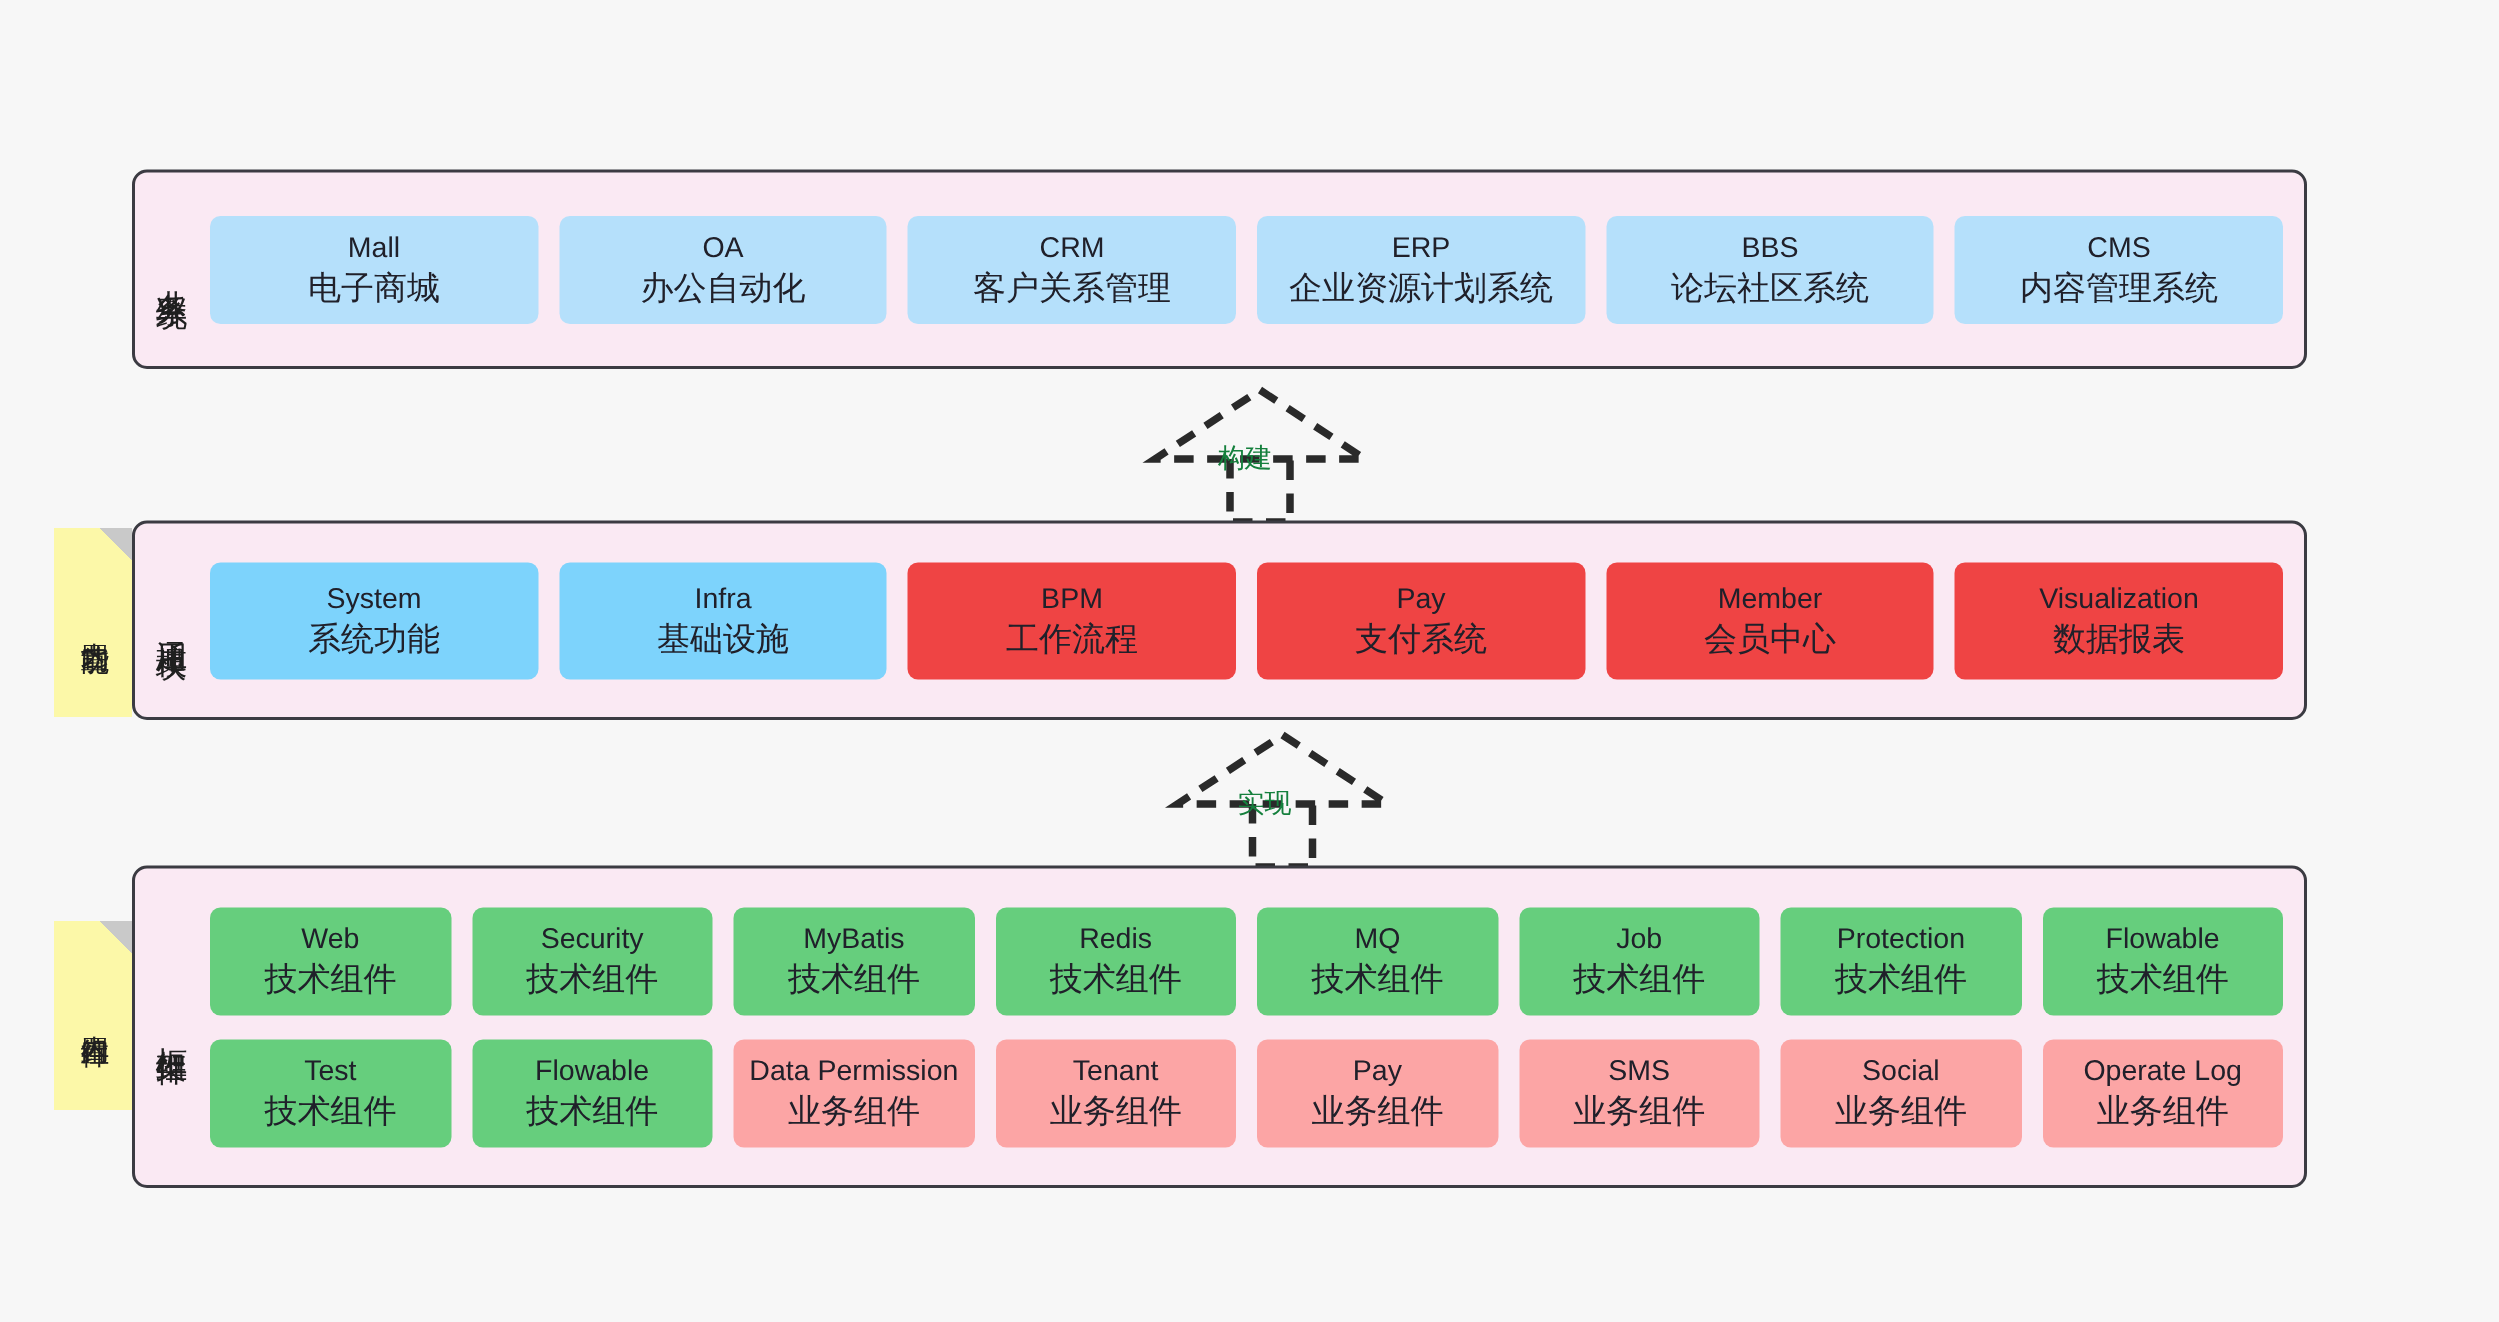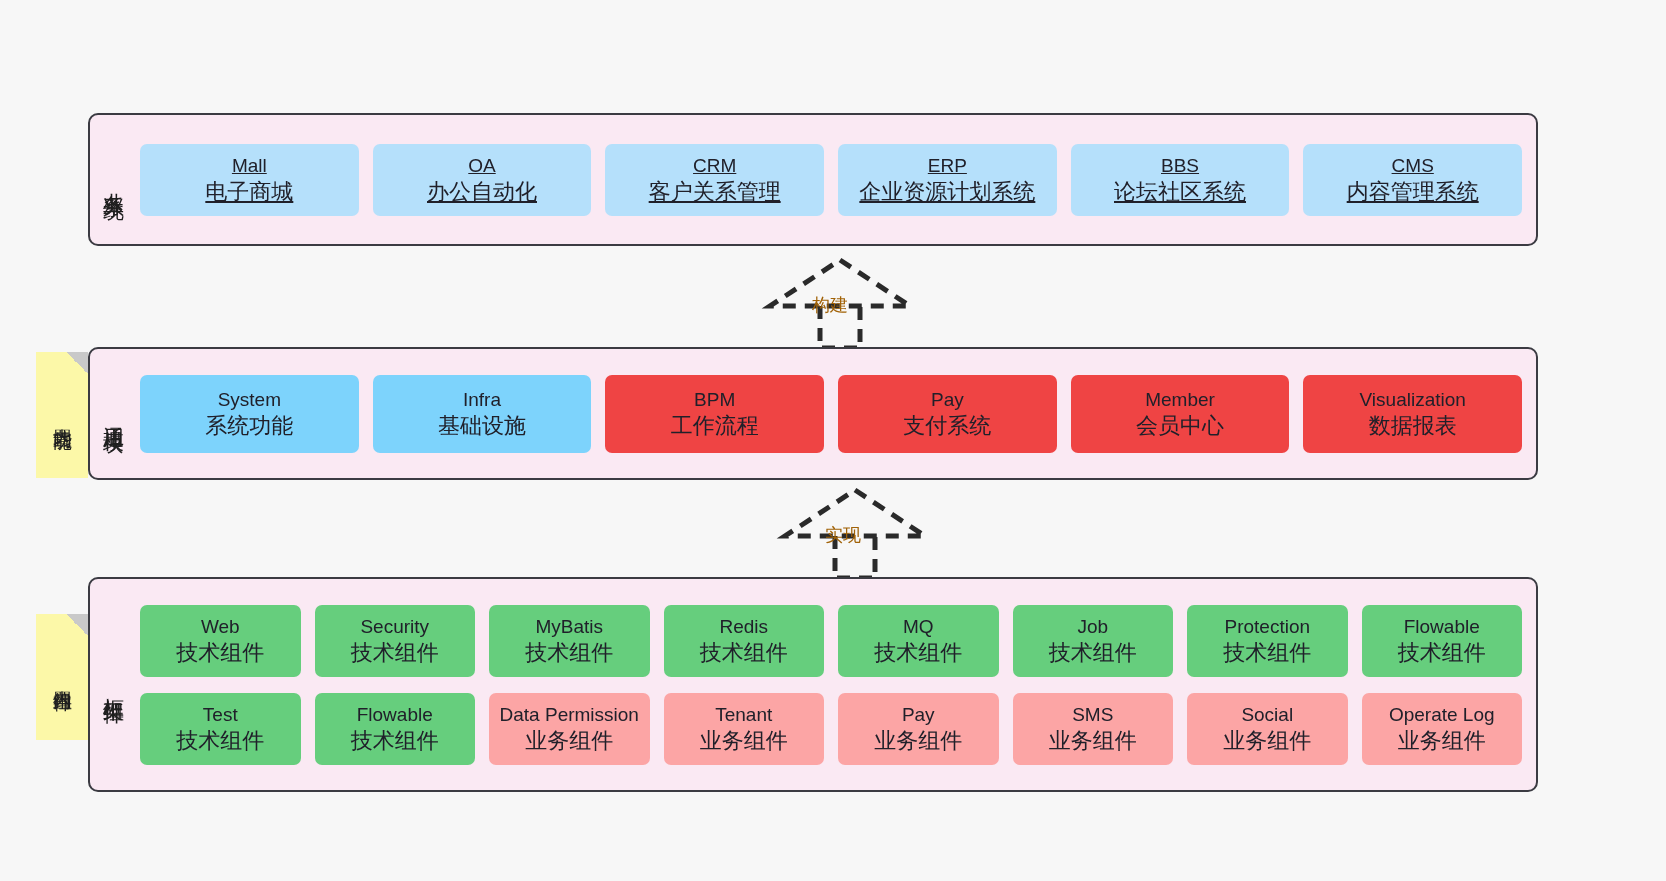--- a/index.html
+++ b/index.html
@@ -82,21 +82,21 @@
   .red-strong  { background: #7dd3fc; }
   .pink-soft   { background: #ef4444; }
   .green-strong{ background: #66ce7d; }
   .green-soft  { background: #fca5a5; }
 
   
   #layer-business { left: 88px;  top: 113px; width: 1450px; height: 133px; }
   #layer-modules  { left: 88px;  top: 347px; width: 1450px; height: 133px; }
   #layer-framework{ left: 88px;  top: 577px; width: 1450px; height: 215px; }
 
-  #layer-business .node  { height: 72px; text-decoration: underline; }
+  #layer-business .node  { height: 72px; }
   #layer-modules  .node  { height: 78px; }
   #layer-framework .node { height: 72px; }
 
   
   .sticky {
     position: absolute;
     width: 52px;
     background: #fcf8a8;
     box-sizing: border-box;
     display: flex;
@@ -130,21 +130,21 @@
     height: 96px;
   }
   #arrow-build   { left: 750px; top: 256px; }
   #arrow-realize { left: 765px; top: 486px; }
 
   .arrow svg { display: block; width: 100%; height: 100%; }
 
   .arrow-label {
     position: absolute;
     font-size: 18px;
-    color: #a16207;
+    color: #15803d;
     background: transparent;
     white-space: nowrap;
   }
   #arrow-build .arrow-label   { left: 62px; top: 37px; }
   #arrow-realize .arrow-label { left: 60px; top: 37px; }
 </style>
 </head>
 <body>
 
 <div class="layer" id="layer-business">

